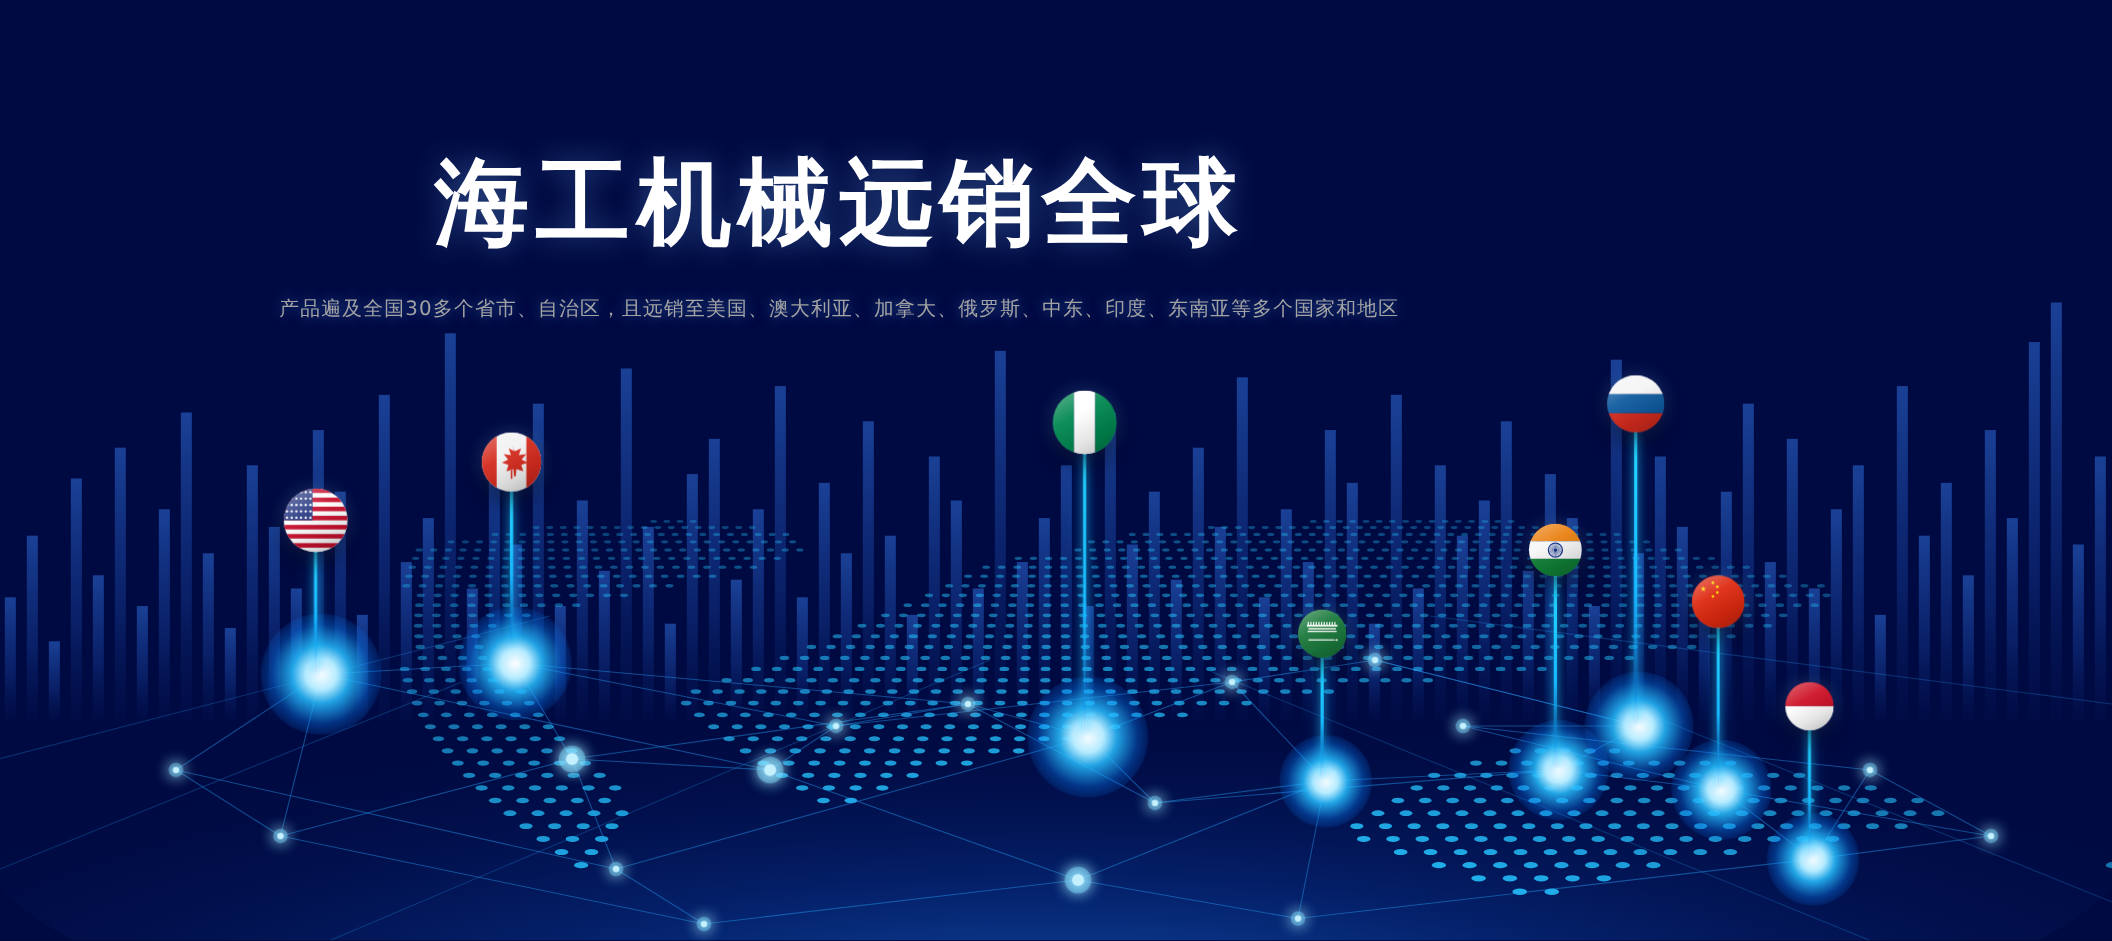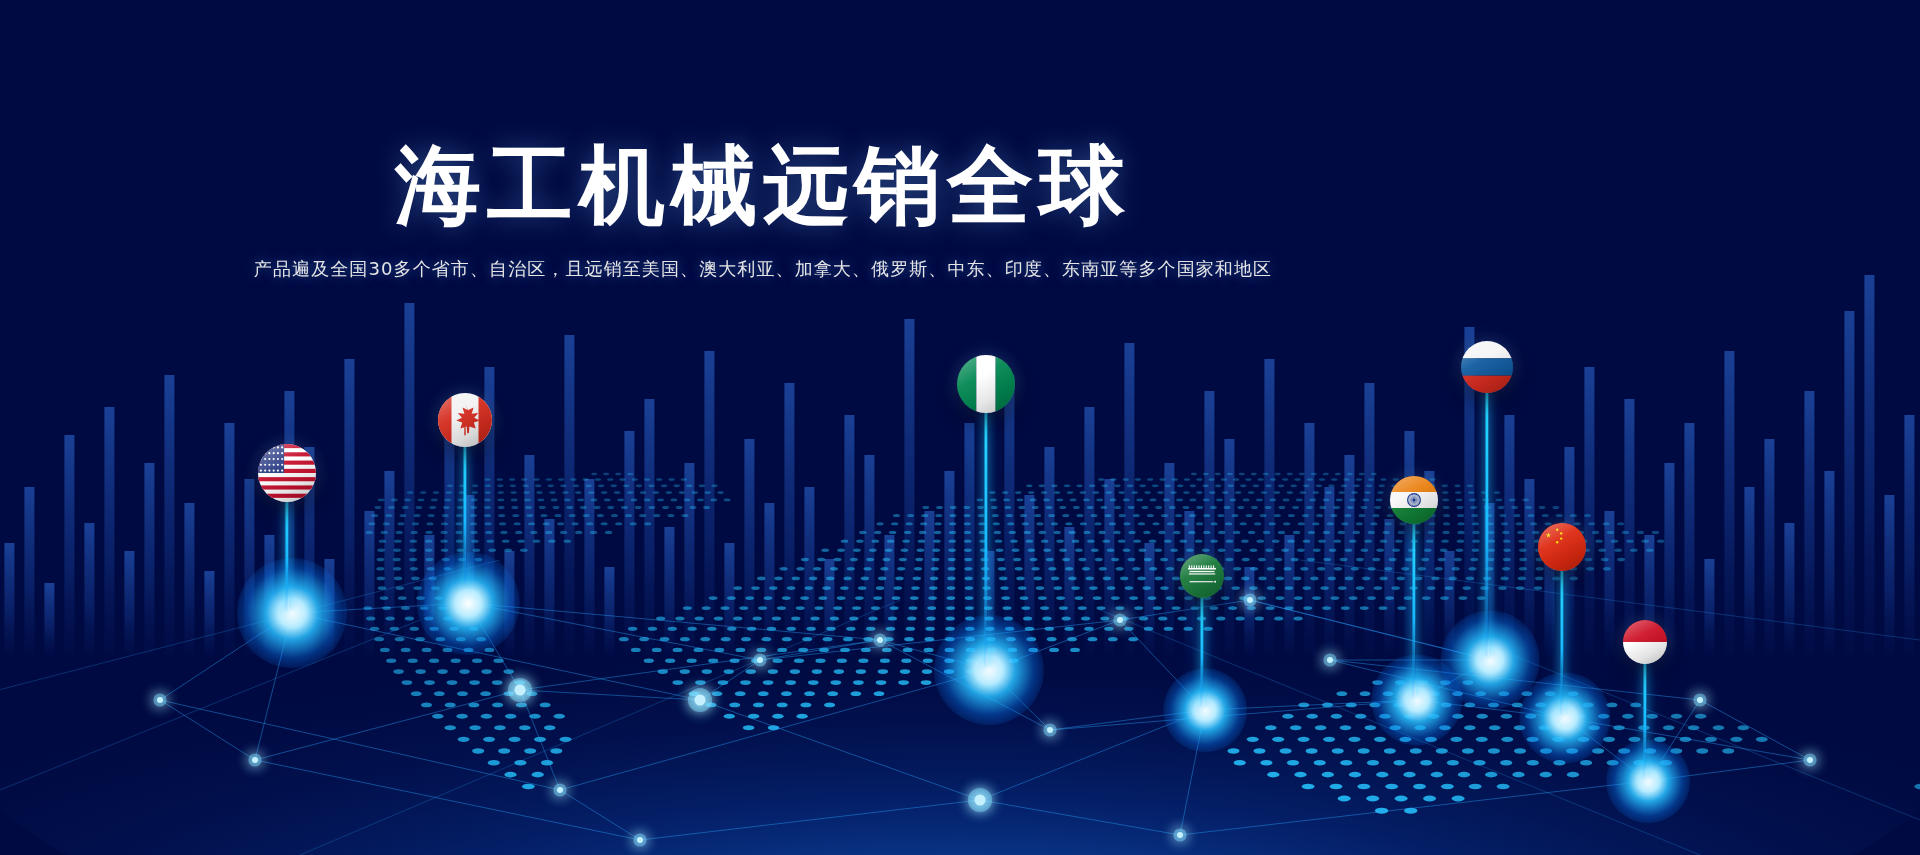--- a/index.html
+++ b/index.html
@@ -55,25 +55,25 @@
     padding-top: 140px;
     font-size: 86px;
     line-height: 1.06;
     font-weight: bold;
     letter-spacing: 6px;
     color: #ffffff;
     font-family: "DejaVu Sans", "Liberation Sans", sans-serif;
     text-shadow: 0 0 26px rgba(120,190,255,0.35);
   }
   .subtitle {
-    margin: 4px;
+    margin: 15px;
     padding-top: 22px;
     font-size: 18px;
     letter-spacing: 1.1px;
-    color: #e5e5e5;
+    color: #a3a3a3;
     font-family: "DejaVu Sans", "Liberation Sans", sans-serif;
     text-shadow: 0 0 12px rgba(90,160,255,0.5);
   }
 
   
   .pin {
     position: absolute;
     z-index: 35;
   }
   .pin .stem {

